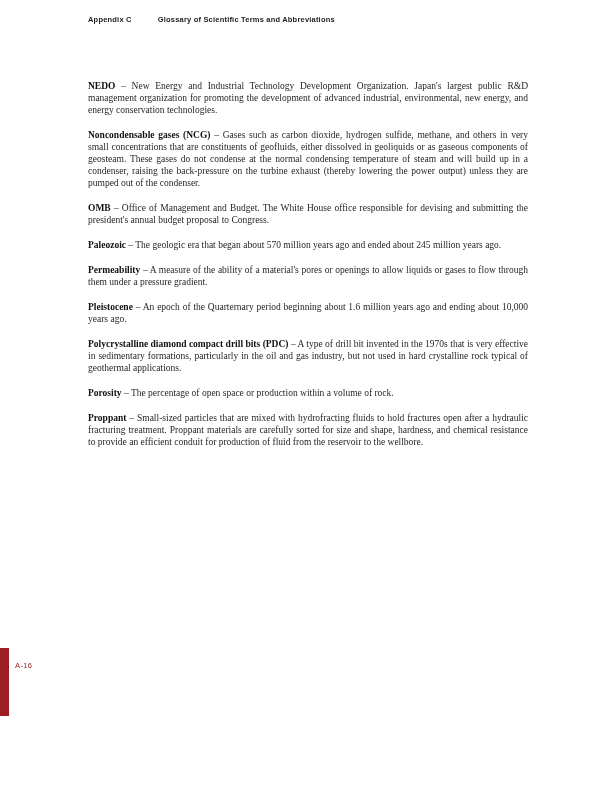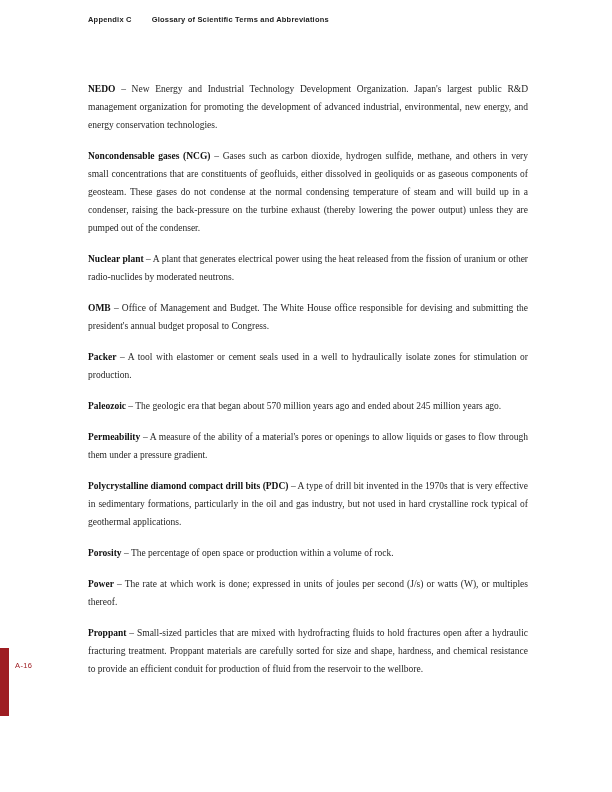--- a/index.html
+++ b/index.html
@@ -22,33 +22,33 @@
     left: 88px;
     top: 15px;
     font-family: "Liberation Sans", sans-serif;
     font-size: 7.5px;
     font-weight: bold;
     color: #222222;
     letter-spacing: 0.2px;
     white-space: nowrap;
   }
   #running-header .header-section {
-    margin-right: 20px;
+    margin-right: 26px;
   }
   
   #glossary {
     position: absolute;
     left: 88px;
     top: 80px;
     width: 440px;
   }
   .entry {
     margin: 0 0 13px 0;
     font-size: 9.5px;
-    line-height: 18px;
+    line-height: 12px;
     text-align: justify;
     color: #1f1f1f;
   }
   .entry .term {
     font-weight: bold;
     color: #111111;
   }
   
   #page-number {
     position: absolute;
@@ -78,50 +78,42 @@
   <div id="glossary">
     <p class="entry">
       <strong class="term">NEDO</strong>
       <span>– New Energy and Industrial Technology Development Organization. Japan's largest public R&amp;D management organization for promoting the development of advanced industrial, environmental, new energy, and energy conservation technologies.</span>
     </p>
     <p class="entry">
       <strong class="term">Noncondensable gases (NCG)</strong>
       <span>– Gases such as carbon dioxide, hydrogen sulfide, methane, and others in very small concentrations that are constituents of geofluids, either dissolved in geoliquids or as gaseous components of geosteam. These gases do not condense at the normal condensing temperature of steam and will build up in a condenser, raising the back-pressure on the turbine exhaust (thereby lowering the power output) unless they are pumped out of the condenser.</span>
     </p>
     <p class="entry">
-      <strong class="term">Nuclear plant</strong>
-      <span>– A plant that generates electrical power using the heat released from the fission of uranium or other radio-nuclides by moderated neutrons.</span>
-    </p>
-    <p class="entry">
       <strong class="term">OMB</strong>
       <span>– Office of Management and Budget. The White House office responsible for devising and submitting the president's annual budget proposal to Congress.</span>
-    </p>
-    <p class="entry">
-      <strong class="term">Packer</strong>
-      <span>– A tool with elastomer or cement seals used in a well to hydraulically isolate zones for stimulation or production.</span>
     </p>
     <p class="entry">
       <strong class="term">Paleozoic</strong>
       <span>– The geologic era that began about 570 million years ago and ended about 245 million years ago.</span>
     </p>
     <p class="entry">
       <strong class="term">Permeability</strong>
       <span>– A measure of the ability of a material's pores or openings to allow liquids or gases to flow through them under a pressure gradient.</span>
     </p>
     <p class="entry">
+      <strong class="term">Pleistocene</strong>
+      <span>– An epoch of the Quarternary period beginning about 1.6 million years ago and ending about 10,000 years ago.</span>
+    </p>
+    <p class="entry">
       <strong class="term">Polycrystalline diamond compact drill bits (PDC)</strong>
       <span>– A type of drill bit invented in the 1970s that is very effective in sedimentary formations, particularly in the oil and gas industry, but not used in hard crystalline rock typical of geothermal applications.</span>
     </p>
     <p class="entry">
       <strong class="term">Porosity</strong>
       <span>– The percentage of open space or production within a volume of rock.</span>
-    </p>
-    <p class="entry">
-      <strong class="term">Power</strong>
-      <span>– The rate at which work is done; expressed in units of joules per second (J/s) or watts (W), or multiples thereof.</span>
     </p>
     <p class="entry">
       <strong class="term">Proppant</strong>
       <span>– Small-sized particles that are mixed with hydrofracting fluids to hold fractures open after a hydraulic fracturing treatment. Proppant materials are carefully sorted for size and shape, hardness, and chemical resistance to provide an efficient conduit for production of fluid from the reservoir to the wellbore.</span>
     </p>
   </div>
 
   <div id="page-number" style="color: rgb(158, 29, 34);">A-16</div>
   <div id="edge-tab" style="background: rgb(158, 29, 34);"></div>
 

